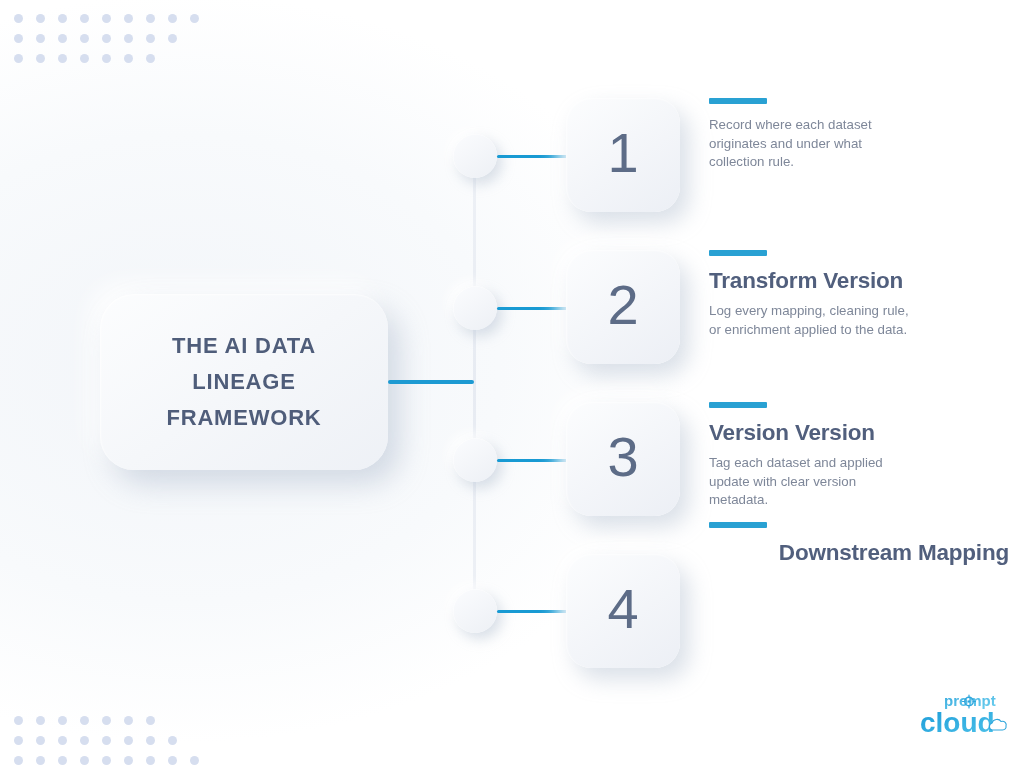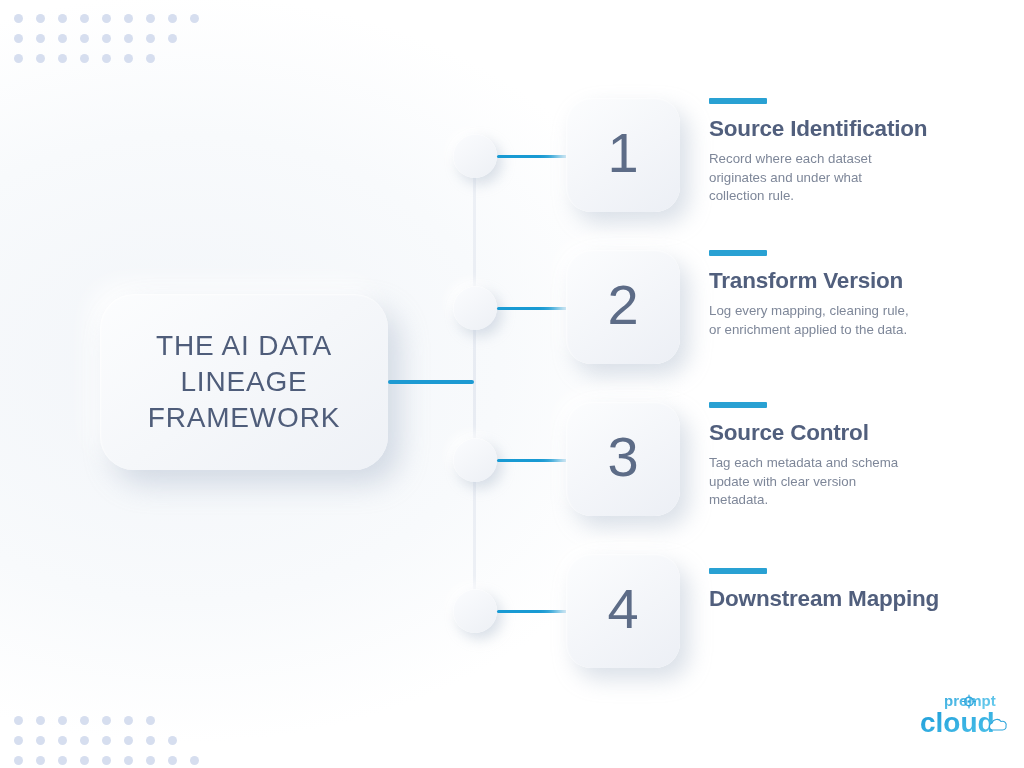--- a/index.html
+++ b/index.html
@@ -46,22 +46,22 @@
     width:288px; height:176px;
     border-radius:34px;
     background:linear-gradient(145deg,#fcfdfe 0%,#eef1f6 100%);
     box-shadow:
       12px 14px 28px rgba(163,177,198,0.42),
       -10px -10px 24px rgba(255,255,255,0.95),
       inset 1px 1px 2px rgba(255,255,255,0.8);
     display:flex; align-items:center; justify-content:center;
   }
   #title-text {
-    font-size:28px;
-    font-weight:normal;
+    font-size:22px;
+    font-weight:bold;
     letter-spacing:0.8px;
     line-height:36px;
     color:#4f5d7a;
     text-align:center;
     text-transform:uppercase;
     white-space:pre-line;
     padding:0 16px;
   }
 
   
@@ -227,21 +227,20 @@
 
   <div id="steps-host">
       <div class="step" style="top: 0px;">
         <div class="node-circle" style="top: 134px;"></div>
         <div class="node-line" style="top: 155px; background: rgb(24, 154, 211);"></div>
         <div class="num-card" style="top: 98px;">
           <span class="numeral" style="color: rgb(93, 108, 135);">1</span>
         </div>
         <div class="step-text" style="top: 98px;">
           <div class="accent-bar" style="background: rgb(41, 161, 211);"></div>
-          <div class="step-title" style="color: rgb(81, 95, 125);">Source Identification</div>
           <div class="step-desc" style="color: rgb(126, 135, 153);">Record where each dataset
 originates and under what
 collection rule.</div>
         </div>
       </div>
       <div class="step" style="top: 0px;">
         <div class="node-circle" style="top: 286px;"></div>
         <div class="node-line" style="top: 307px; background: rgb(24, 154, 211);"></div>
         <div class="num-card" style="top: 250px;">
           <span class="numeral" style="color: rgb(93, 108, 135);">2</span>
@@ -254,33 +253,33 @@
         </div>
       </div>
       <div class="step" style="top: 0px;">
         <div class="node-circle" style="top: 438px;"></div>
         <div class="node-line" style="top: 459px; background: rgb(24, 154, 211);"></div>
         <div class="num-card" style="top: 402px;">
           <span class="numeral" style="color: rgb(93, 108, 135);">3</span>
         </div>
         <div class="step-text" style="top: 402px;">
           <div class="accent-bar" style="background: rgb(41, 161, 211);"></div>
-          <div class="step-title" style="color: rgb(81, 95, 125);">Source Control</div>
-          <div class="step-desc" style="color: rgb(126, 135, 153);">Tag each metadata and schema
+          <div class="step-title" style="color: rgb(81, 95, 125);">Version Version</div>
+          <div class="step-desc" style="color: rgb(126, 135, 153);">Tag each dataset and applied
 update with clear version
 metadata.</div>
         </div>
       </div>
       <div class="step" style="top: 0px;">
         <div class="node-circle" style="top: 589px;"></div>
         <div class="node-line" style="top: 610px; background: rgb(24, 154, 211);"></div>
         <div class="num-card" style="top: 554px;">
           <span class="numeral" style="color: rgb(93, 108, 135);">4</span>
         </div>
-        <div class="step-text" style="top: 568px;">
+        <div class="step-text" style="top: 522px; text-align: right;">
           <div class="accent-bar" style="background: rgb(41, 161, 211);"></div>
           <div class="step-title" style="color: rgb(81, 95, 125);">Downstream Mapping</div>
         </div>
       </div>
     </div>
 
   <div id="logo">
     <svg viewBox="0 0 210 96" width="105" height="48" xmlns="http://www.w3.org/2000/svg" aria-label="promptcloud">
       <defs>
         <linearGradient id="gC" x1="0" y1="0" x2="1" y2="1">

